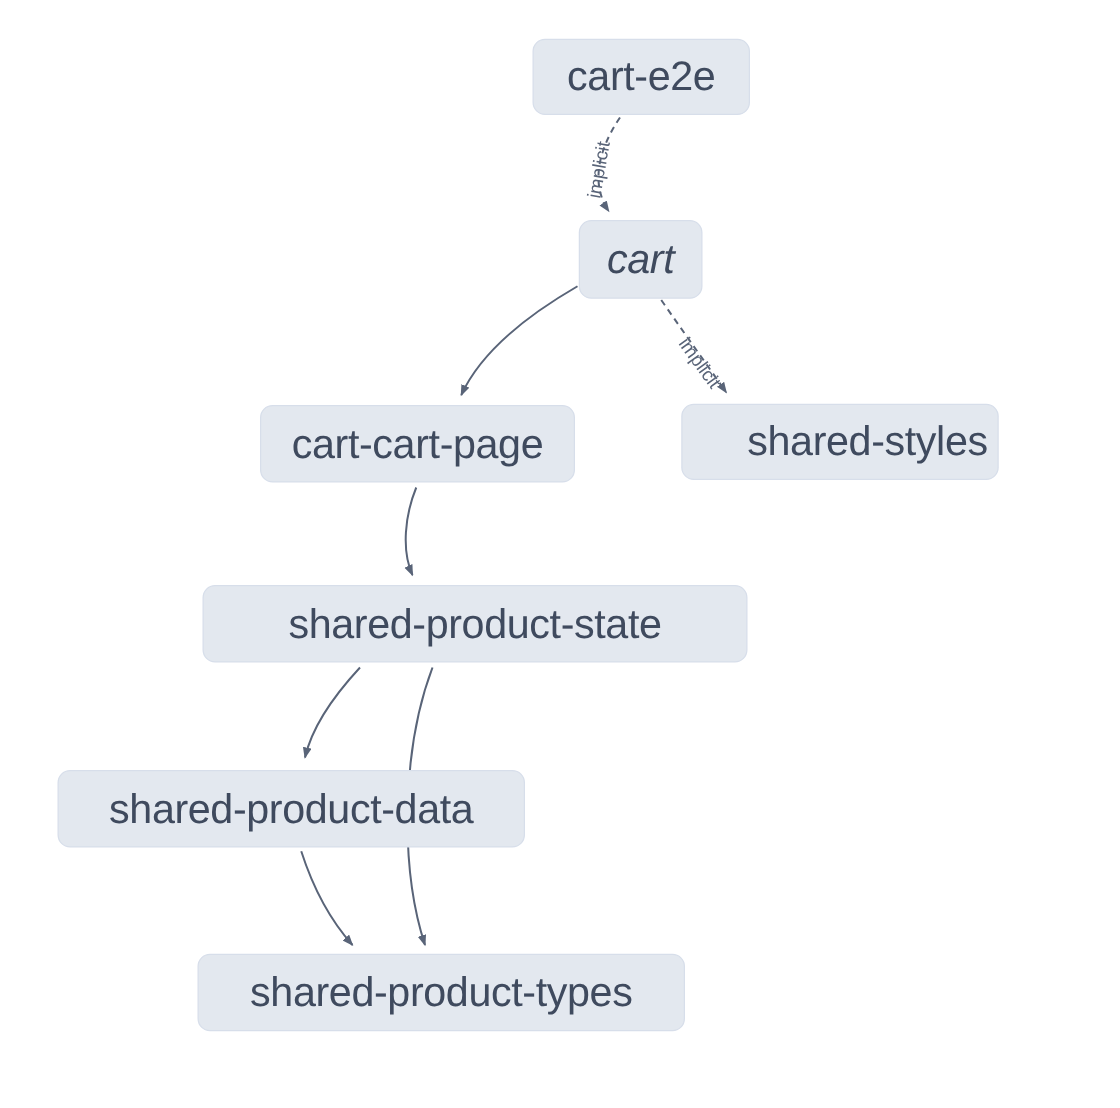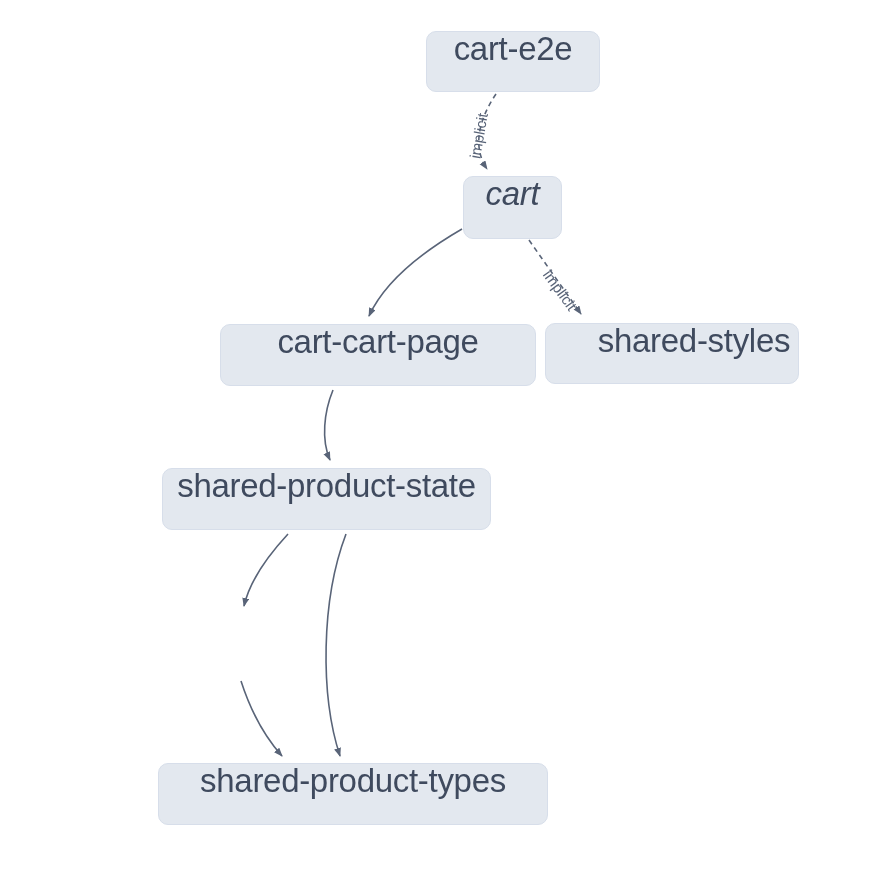--- a/index.html
+++ b/index.html
@@ -40,20 +40,21 @@
     text-anchor:middle;
     dominant-baseline:middle;
   }
   .nodes-layer{position:absolute;left:0;top:0;width:100%;height:100%;}
   .graph-node{
     position:absolute;
     background:var(--node-fill);
     border:1px solid var(--node-border);
     border-radius:10px;
     display:flex;
+    align-items:center;
     justify-content:center;
     cursor:pointer;
   }
   .graph-node span{
     color:var(--node-text);
     font-size:33px;
     line-height:1;
     white-space:nowrap;
     letter-spacing:-0.3px;
     padding-bottom:2px;
@@ -79,26 +80,29 @@
       <path d="M 346 534 C 321 600 320 695 340 756" class="edge" marker-end="url(#arrow)"></path>
       <path d="M 241 681 C 251 712 265 737 282 756" class="edge" marker-end="url(#arrow)"></path>
     </svg>
   <div class="nodes-layer" id="nodes-layer">
       <div class="graph-node" style="left: 426px; top: 31px; width: 174px; height: 61px;">
         <span>cart-e2e</span>
       </div>
       <div class="graph-node" style="left: 463px; top: 176px; width: 99px; height: 63px; font-style: italic;">
         <span>cart</span>
       </div>
-      <div class="graph-node" style="left: 220px; top: 324px; width: 316px; height: 62px;">
+      <div class="graph-node" style="left: 208px; top: 324px; width: 252px; height: 62px;">
         <span>cart-cart-page</span>
       </div>
       <div class="graph-node" style="left: 545px; top: 323px; width: 254px; height: 61px; padding-left: 44px;">
         <span>shared-styles</span>
       </div>
-      <div class="graph-node" style="left: 162px; top: 468px; width: 329px; height: 62px;">
+      <div class="graph-node" style="left: 162px; top: 468px; width: 436px; height: 62px;">
         <span>shared-product-state</span>
+      </div>
+      <div class="graph-node" style="left: 46px; top: 616px; width: 374px; height: 62px;">
+        <span>shared-product-data</span>
       </div>
       <div class="graph-node" style="left: 158px; top: 763px; width: 390px; height: 62px;">
         <span>shared-product-types</span>
       </div>
     </div>
 </div>
 
 </body></html>

